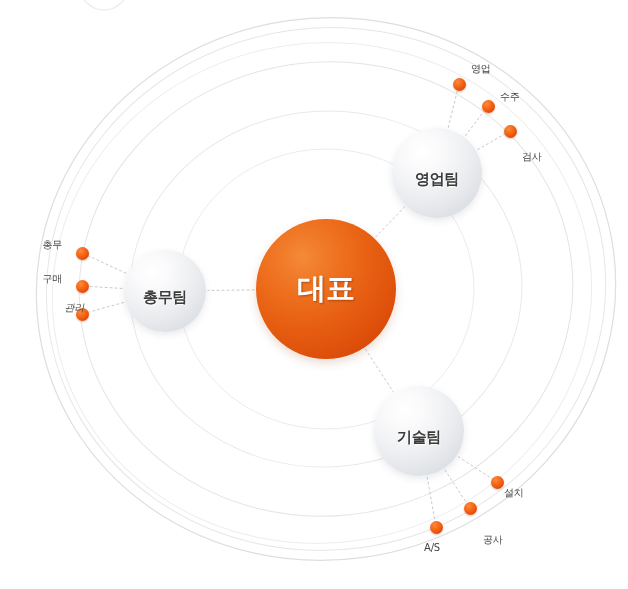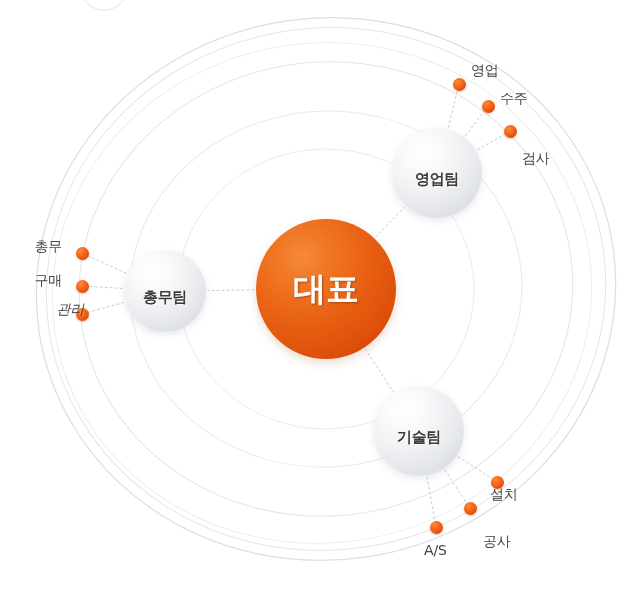--- a/index.html
+++ b/index.html
@@ -48,21 +48,21 @@
         #f07a28 16%,
         #ed6d1c 32%,
         #e75f12 50%,
         #e0530c 68%,
         #d84708 84%,
         #cf3f05 100%);
     box-shadow: 0 4px 10px rgba(150,60,10,0.18);
   }
   .node-center .node-label {
     color: #ffffff;
-    font-size: 33px;
+    font-size: 29px;
     text-shadow: 1px 1px 2px rgba(120,40,5,0.55);
   }
   
   .node-team {
     background:
       radial-gradient(circle at 34% 26%,
         #ffffff 0%,
         #fbfbfc 18%,
         #f2f3f5 40%,
         #e7e9ec 62%,
@@ -88,21 +88,21 @@
         #f8701e 28%,
         #ee5a10 55%,
         #d94408 80%,
         #c63a06 100%);
     box-shadow: 0 1px 2px rgba(150,60,10,0.30);
     box-sizing: border-box;
   }
   
   .leaf-label {
     position: absolute;
-    font-size: 14px;
+    font-size: 10px;
     color: #434343;
     white-space: nowrap;
     letter-spacing: -0.2px;
   }
   .leaf-label.to-right { text-align: left; }
   .leaf-label.to-left  { text-align: right; }
 </style>
 </head>
 <body>
 
@@ -148,21 +148,21 @@
       <div class="leaf-dot" style="left: 429.5px; top: 520.5px;"></div>
     </div>
 
   <div id="leaf-label-layer">
       <div class="leaf-label to-right" style="top: 62px; left: 471px;">영업</div>
       <div class="leaf-label to-right" style="top: 90px; left: 500px;">수주</div>
       <div class="leaf-label to-right" style="top: 118px; left: 522px; margin-top: 32px;">검사</div>
       <div class="leaf-label to-left" style="top: 238px; right: 566px;">총무</div>
       <div class="leaf-label to-left" style="top: 272px; right: 566px;">구매</div>
       <div class="leaf-label to-left" style="top: 301px; right: 544px; font-style: italic;">관리</div>
-      <div class="leaf-label to-right" style="top: 486px; left: 490px;">설치</div>
+      <div class="leaf-label to-right" style="top: 486px; left: 504px;">설치</div>
       <div class="leaf-label to-right" style="top: 517px; left: 483px; margin-top: 16px;">공사</div>
       <div class="leaf-label to-right" style="top: 542px; left: 424px;">A/S</div>
     </div>
 
   <div id="team-layer">
       <div class="node node-team" style="left: 392px; top: 128px; width: 90px; height: 90px;">
         <span class="node-label">영업팀</span>
       </div>
       <div class="node node-team" style="left: 124px; top: 250px; width: 82px; height: 82px;">
         <span class="node-label">총무팀</span>

